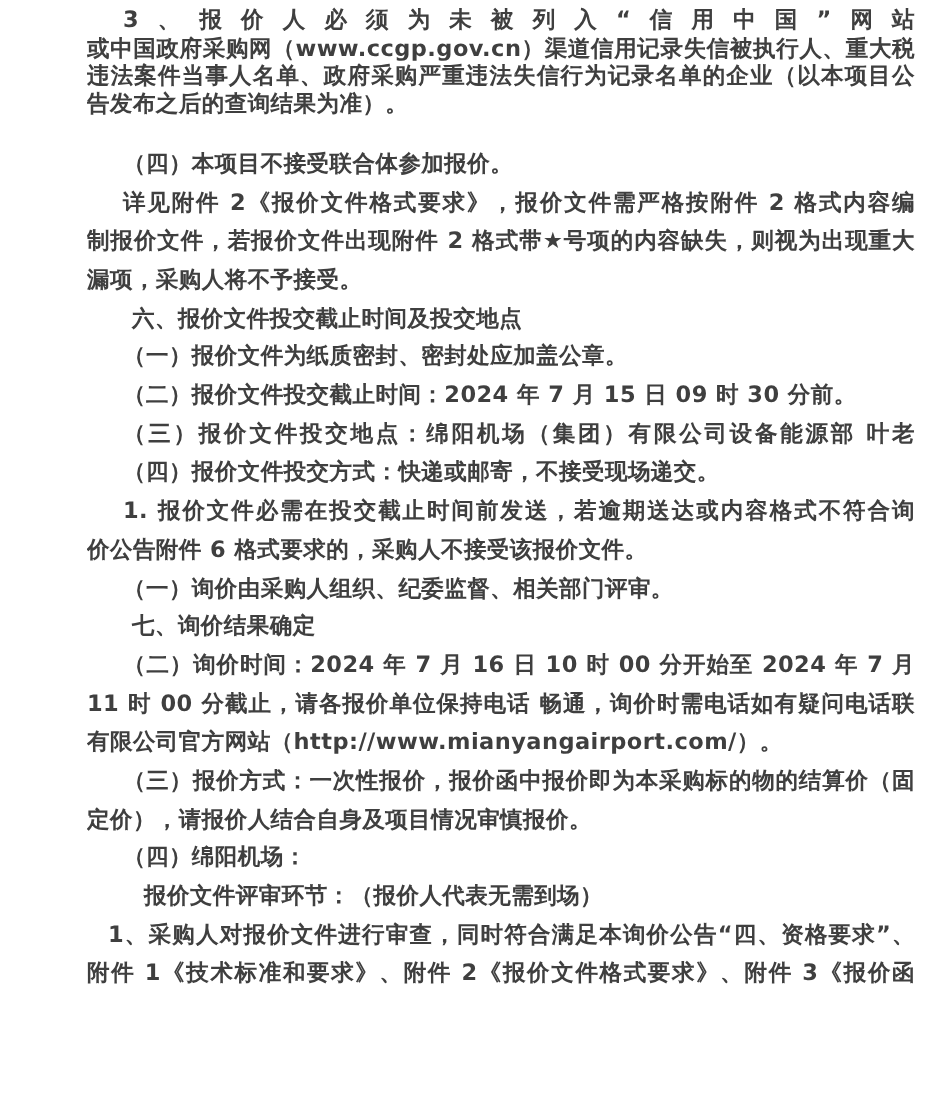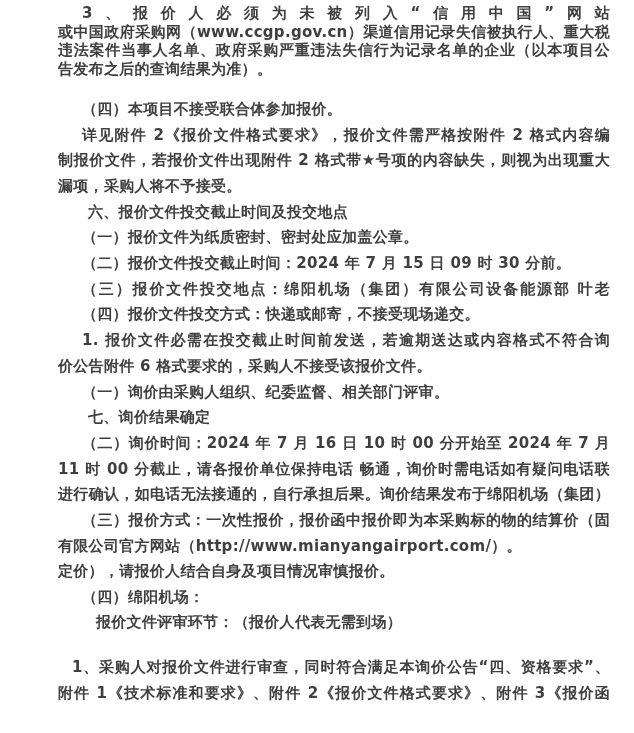--- a/index.html
+++ b/index.html
@@ -37,22 +37,22 @@
   
   .tight {
     height: 18.6px;
     line-height: 18.6px;
   }
   
   .gap { margin-top: 18.6px; }
   
   .i1 { padding-left: 24px; }   
   .i2 { padding-left: 30px; }   
-  .i3 { padding-left: 38px; font-family: Liberation Mono, monospace; }   
-  .iS { padding-left: 14px; margin-top: 19px; }   
+  .i3 { padding-left: 38px; }   
+  .iS { padding-left: 14px; }   
   
   .j {
     text-align: justify;
     text-align-last: justify;
   }
 </style>
 </head>
 <body>
 
 <div class="page">
@@ -71,23 +71,22 @@
     <div class="line i1">（一）报价文件为纸质密封、密封处应加盖公章。</div>
     <div class="line i1">（二）报价文件投交截止时间：2024 年 7 月 15 日 09 时 30 分前。</div>
     <div class="line i1 j">（三）报价文件投交地点：绵阳机场（集团）有限公司设备能源部 叶老</div>
     <div class="line i1">（四）报价文件投交方式：快递或邮寄，不接受现场递交。</div>
     <div class="line i1 j">1. 报价文件必需在投交截止时间前发送，若逾期送达或内容格式不符合询</div>
     <div class="line">价公告附件 6 格式要求的，采购人不接受该报价文件。</div>
     <div class="line i1">（一）询价由采购人组织、纪委监督、相关部门评审。</div>
     <div class="line i2">七、询价结果确定</div>
     <div class="line i1 j">（二）询价时间：2024 年 7 月 16 日 10 时 00 分开始至 2024 年 7 月 16 日 1</div>
     <div class="line j">11 时 00 分截止，请各报价单位保持电话 畅通，询价时需电话如有疑问电话联系</div>
-    <div class="line j">进行确认，如电话无法接通的，自行承担后果。询价结果发布于绵阳机场（集团）</div>
+    <div class="line">有限公司官方网站（http://www.mianyangairport.com/）。</div>
     <div class="line i1 j">（三）报价方式：一次性报价，报价函中报价即为本采购标的物的结算价（固</div>
-    <div class="line">有限公司官方网站（http://www.mianyangairport.com/）。</div>
     <div class="line">定价），请报价人结合自身及项目情况审慎报价。</div>
     <div class="line i1">（四）绵阳机场：</div>
     <div class="line i3">报价文件评审环节：（报价人代表无需到场）</div>
     <div class="line iS j">1、采购人对报价文件进行审查，同时符合满足本询价公告“四、资格要求”、</div>
     <div class="line j">附件 1《技术标准和要求》、附件 2《报价文件格式要求》、附件 3《报价函（模</div>
 
   </div>
 </div>
 
 </body></html>

